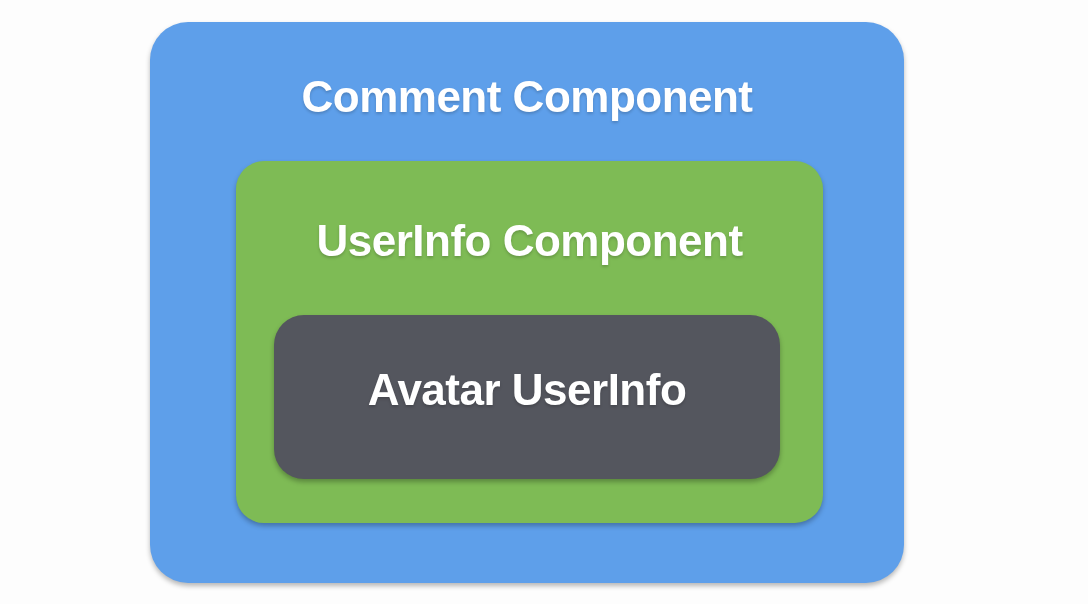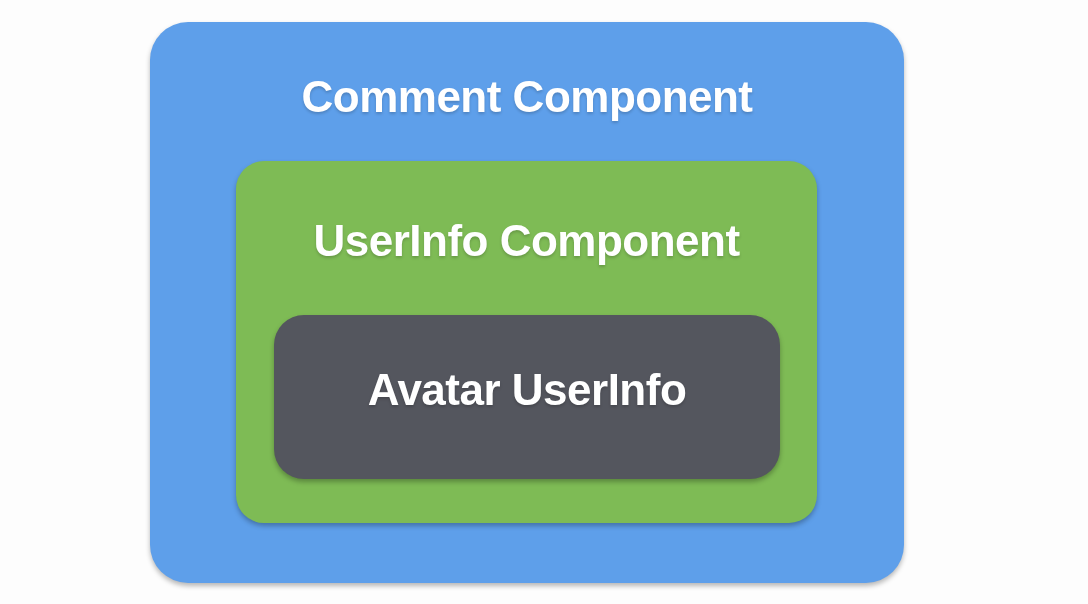--- a/index.html
+++ b/index.html
@@ -26,20 +26,21 @@
   }
   .box-comment{
     left:150px;top:22px;width:754px;height:561px;
     background:var(--comment_bg);
     border-radius:38px;
   }
   .box-userinfo{
     left:236px;top:161px;width:581px;height:362px;
     background:var(--userinfo_bg);
     border-radius:28px;
+    padding-left:6px;
   }
   .box-avatar{
     left:274px;top:315px;width:506px;height:164px;
     background:var(--avatar_bg);
     border-radius:30px;
   }
   .box-title{
     position:absolute;
     left:0;width:100%;
     text-align:center;

